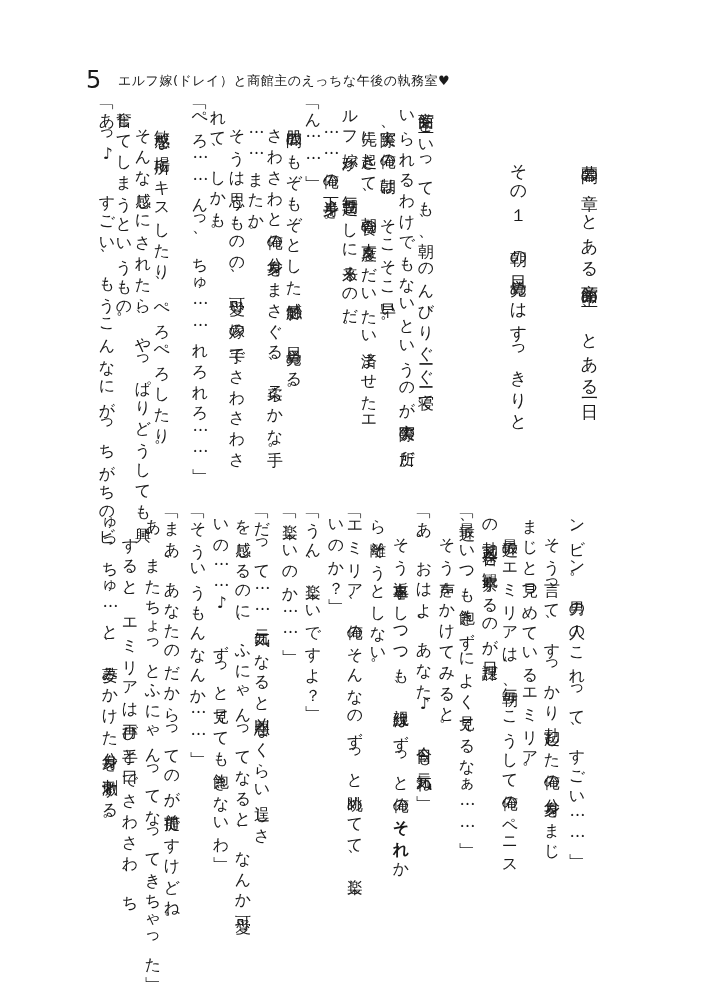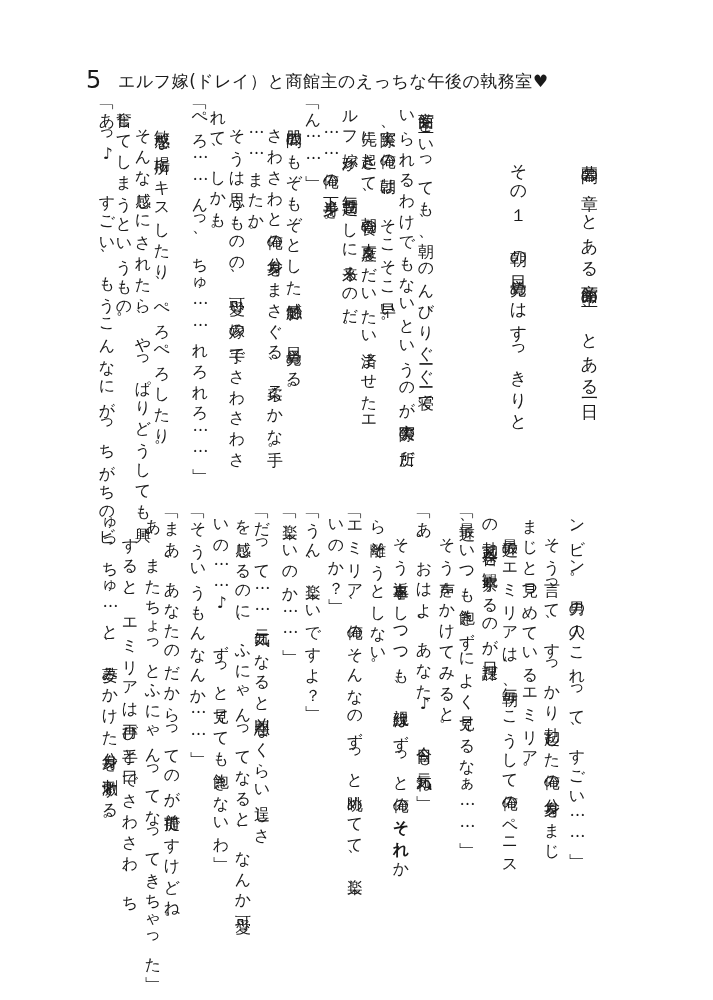--- a/index.html
+++ b/index.html
@@ -1,20 +1,20 @@
 <!DOCTYPE html>
 <html><head>
 <meta charset="utf-8">
 <style>
   html, body { margin: 0; padding: 0; background: #ffffff; }
   body { width: 713px; height: 1000px; position: relative; overflow: hidden;
          font-family: "DejaVu Serif", "Liberation Serif", serif; color: #1a1a1a; }
   .header { position: absolute; left: 86px; top: 66px; height: 30px; white-space: nowrap; }
   .page-num { position: absolute; left: 0; top: 0; font-family: "DejaVu Sans", sans-serif; font-size: 24px; line-height: 28px; }
-  .running-title { position: absolute; left: 32px; top: 4px; font-family: "DejaVu Sans", sans-serif; font-size: 17px; line-height: 22px; letter-spacing: 0.5px; }
+  .running-title { position: absolute; left: 32px; top: 4px; font-family: "DejaVu Sans", sans-serif; font-size: 13px; line-height: 22px; letter-spacing: 0.5px; }
   .col { position: absolute; writing-mode: vertical-rl; text-orientation: upright;
          font-size: 16px; line-height: 18px; letter-spacing: 2.6px; white-space: nowrap; width: 18px; }
   .col.heading { font-size: 17px; letter-spacing: 3px; }
   .top { top: 99px; }
   .bot { top: 508px; }
   .bold { font-weight: bold; }
 </style>
 </head>
 <body>
 

